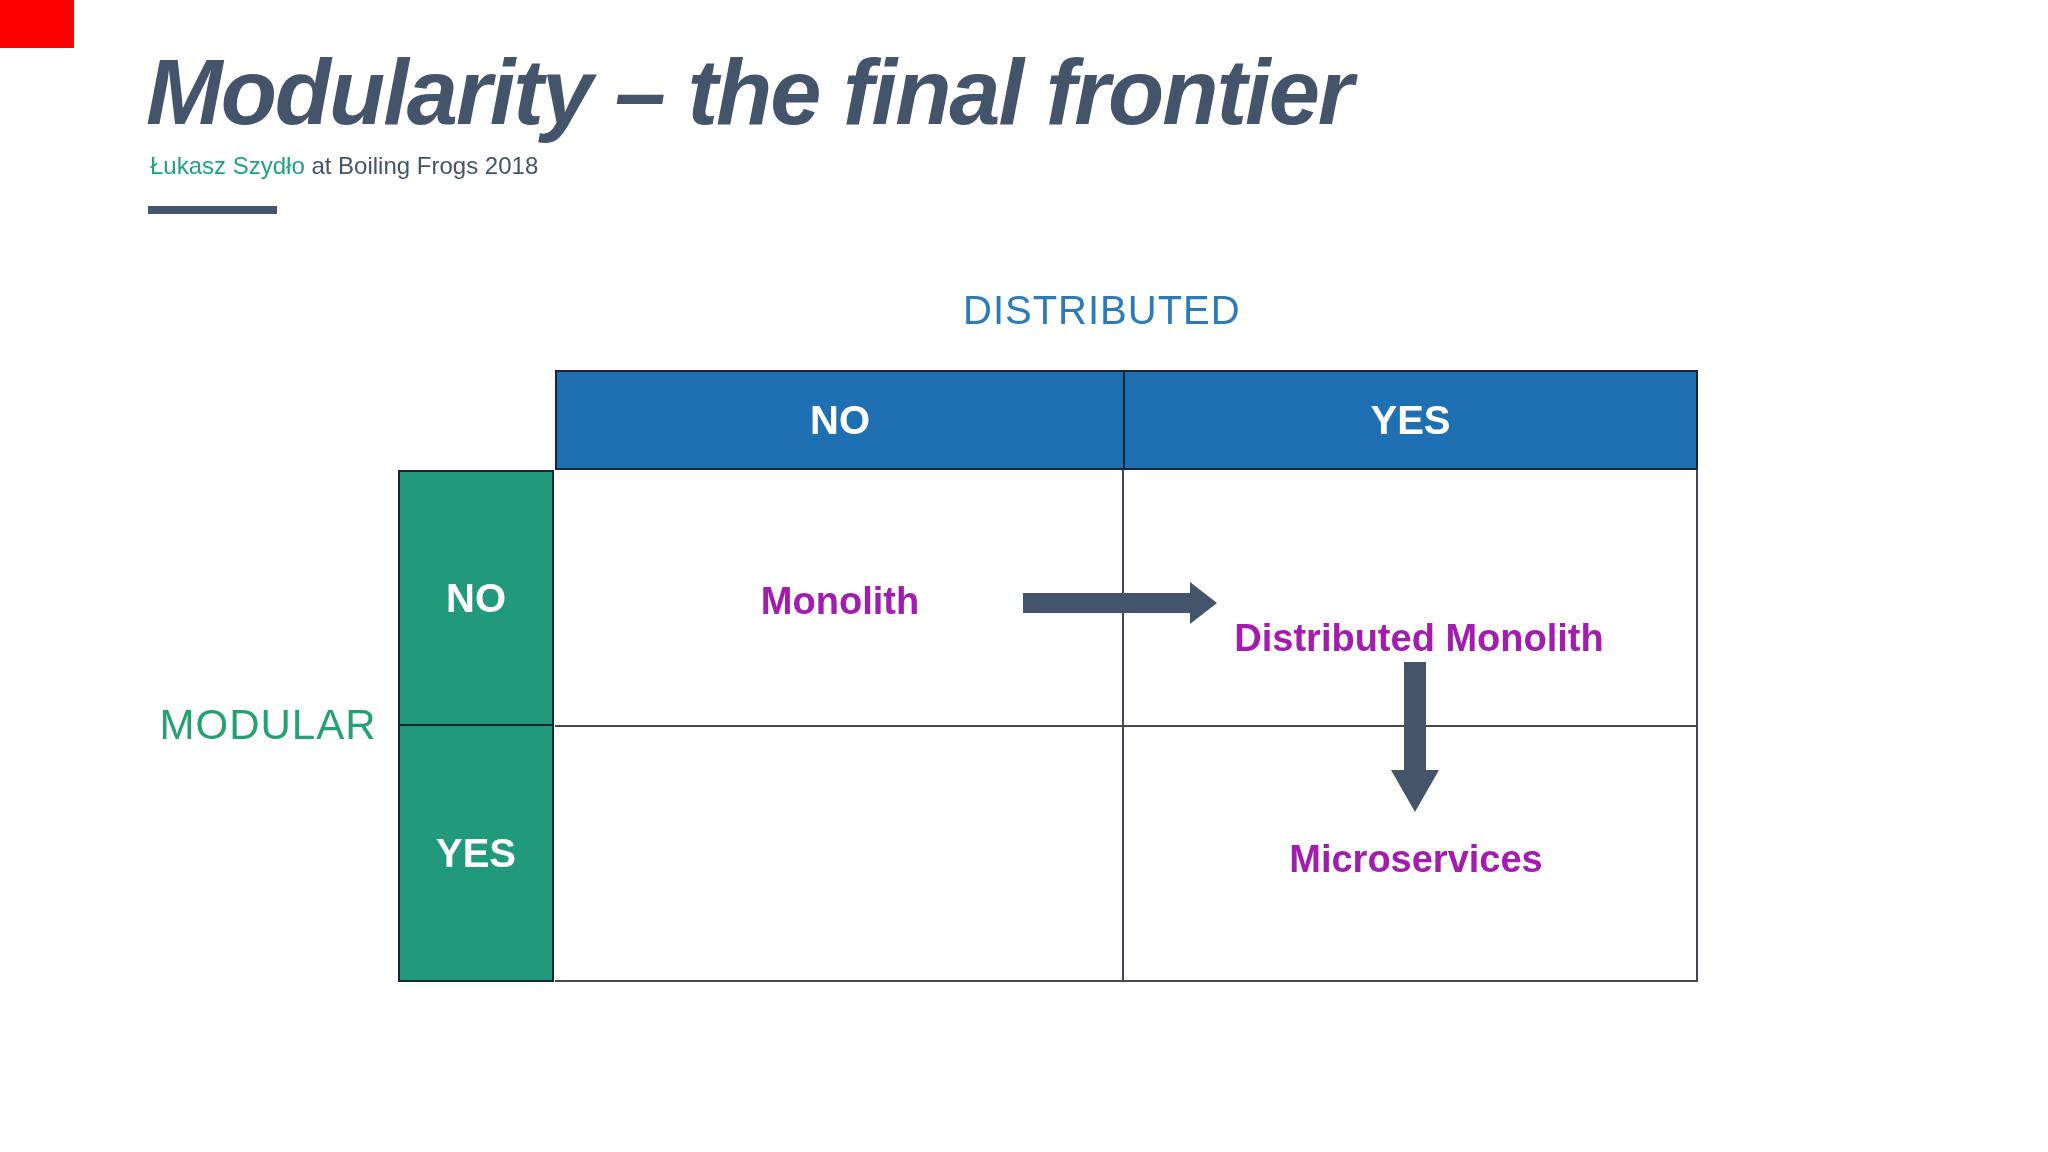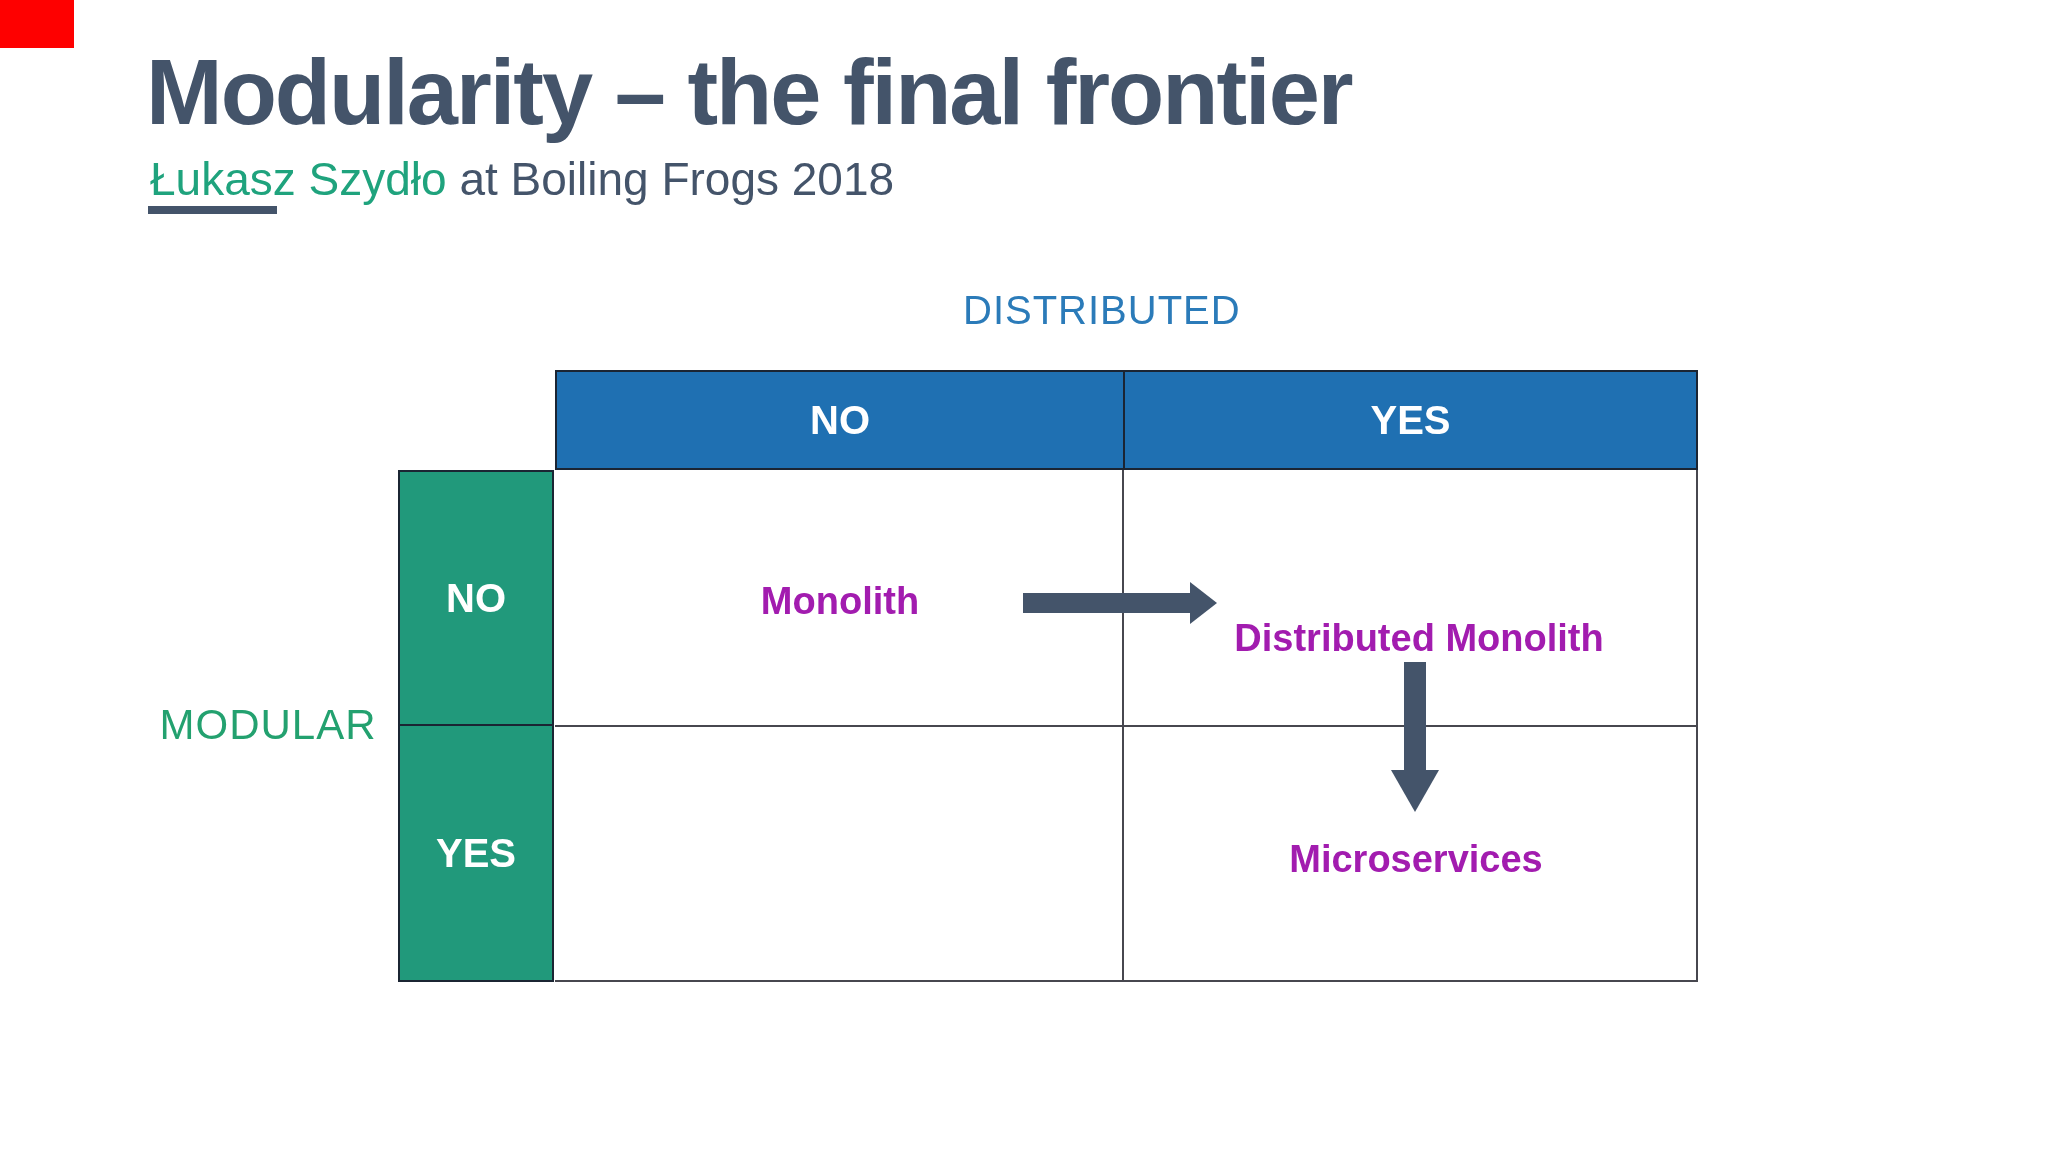--- a/index.html
+++ b/index.html
@@ -20,24 +20,25 @@
   }
 
   
   .slide-title {
     left: 146px; top: 42px;
     font-size: 92px; font-weight: bold;
     letter-spacing: -2px;
     color: #44546a;
     white-space: nowrap;
     line-height: 1.1;
+    font-style: italic;
   }
   .slide-credit {
     left: 150px; top: 152px;
-    font-size: 46px;
+    font-size: 24px;
     color: #44546a;
     white-space: nowrap;
   }
   .credit-author { color: #1fa37d; }
   .title-rule {
     left: 148px; top: 206px;
     width: 129px; height: 8px;
     background: #44546a;
   }
 

